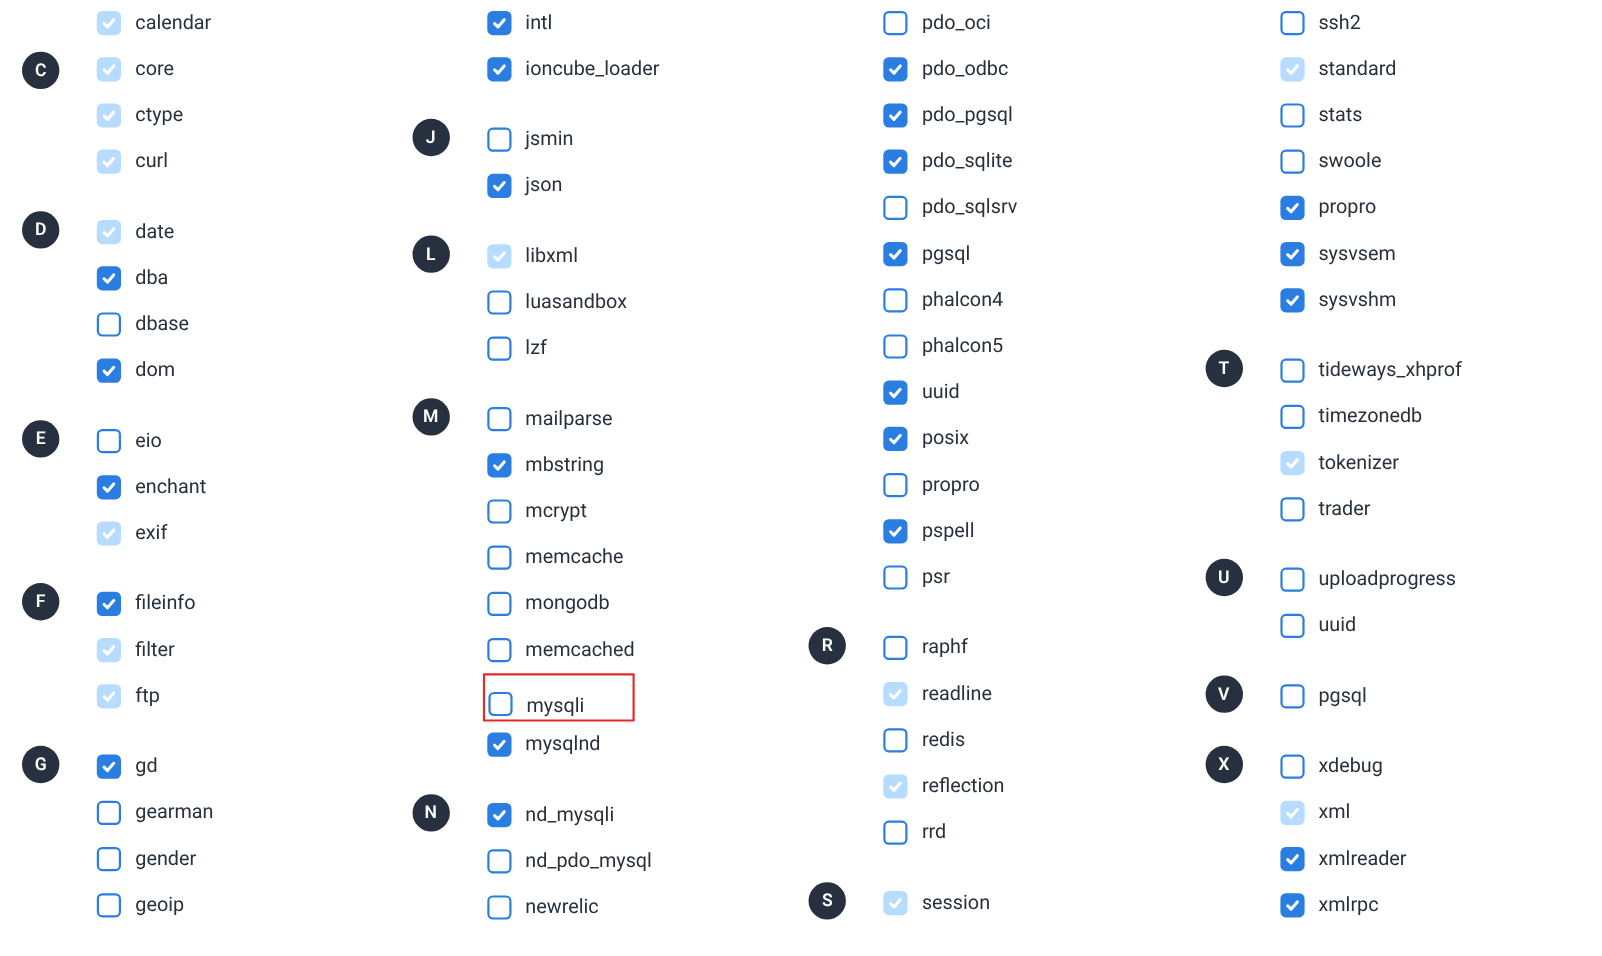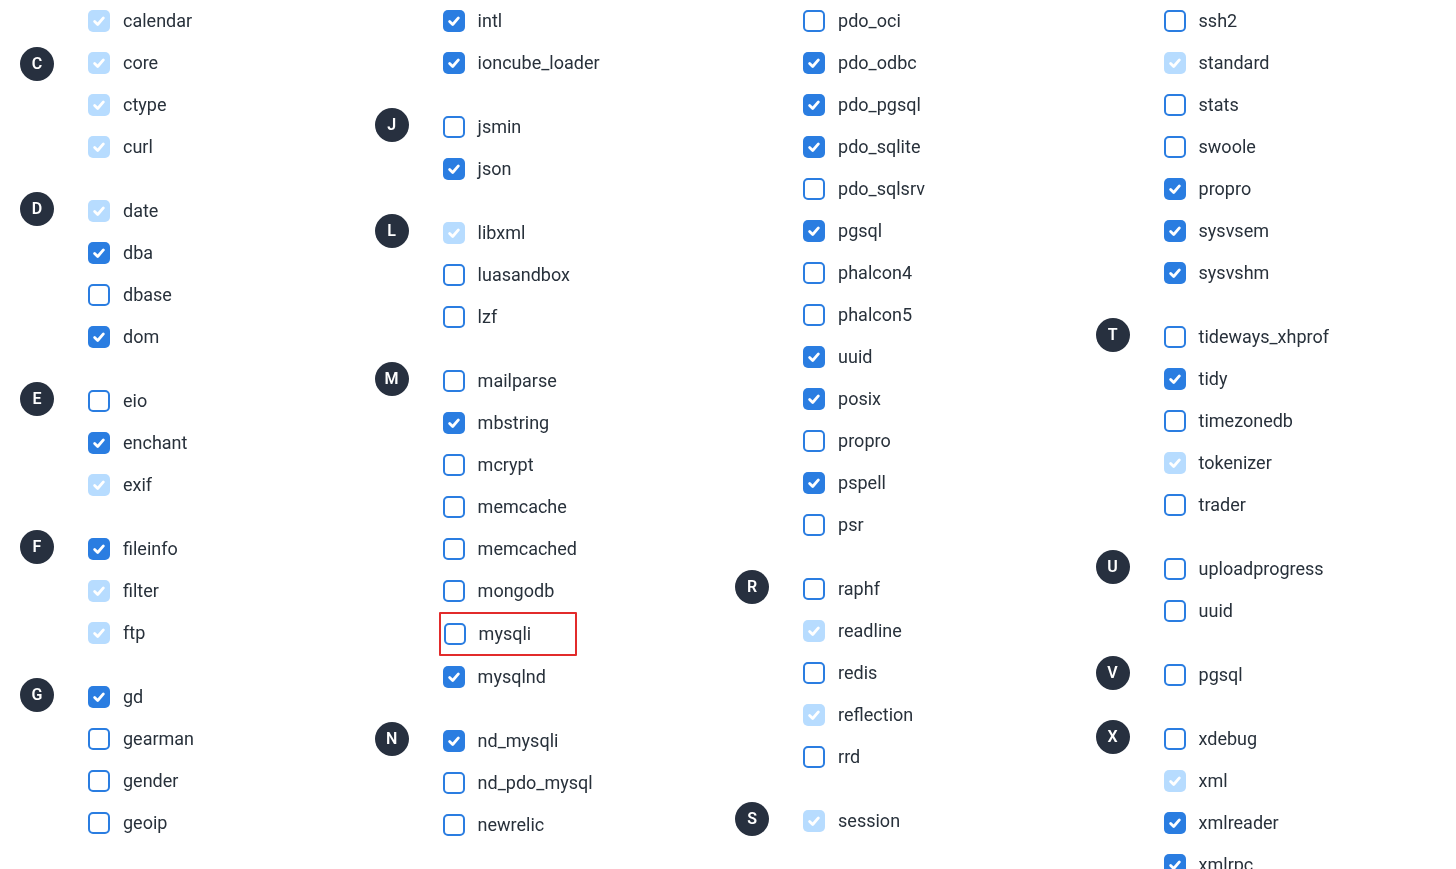--- a/index.html
+++ b/index.html
@@ -94,21 +94,21 @@
   .label {
     color: #28313b;
     font-size: 18px;
   }
   .highlight-box {
     border: 2px solid #e22b2b;
     border-radius: 1px;
     padding: 3px 18px 3px 3px;
     margin-left: -4px;
   }
-  .highlight-box .item { height: 34px; }
+  .highlight-box .item { height: 34px; align-items: flex-end; }
   .spacer-top-group { padding-top: 22px; }
 </style>
 </head>
 <body>
 
 <div class="container" id="root">
     <div class="column col-1">
       <div class="group">
         <div class="badge-wrap">
           <div style="display: flex; flex-direction: column;">
@@ -360,25 +360,25 @@
           <div class="item">
             <span class="cb cb-unchecked"></span>
             <span class="label">mcrypt</span>
           </div>
           <div class="item">
             <span class="cb cb-unchecked"></span>
             <span class="label">memcache</span>
           </div>
           <div class="item">
             <span class="cb cb-unchecked"></span>
+            <span class="label">mongodb</span>
+          </div>
+          <div class="item">
+            <span class="cb cb-unchecked"></span>
             <span class="label">memcached</span>
-          </div>
-          <div class="item">
-            <span class="cb cb-unchecked"></span>
-            <span class="label">mongodb</span>
           </div>
           <div class="highlight-box">
             <div class="item">
               <span class="cb cb-unchecked"></span>
               <span class="label">mysqli</span>
             </div>
           </div>
           <div class="item">
             <span class="cb cb-checked">
               <svg viewBox="0 0 16 16">
@@ -603,28 +603,20 @@
       <div class="group spacer-top-group">
         <div class="badge-wrap">
           <div class="badge">T</div>
         </div>
         <div class="items">
           <div class="item">
             <span class="cb cb-unchecked"></span>
             <span class="label">tideways_xhprof</span>
           </div>
           <div class="item">
-            <span class="cb cb-checked">
-              <svg viewBox="0 0 16 16">
-                <path d="M3 8.5 L6.5 12 L13 4.5"></path>
-              </svg>
-            </span>
-            <span class="label">tidy</span>
-          </div>
-          <div class="item">
             <span class="cb cb-unchecked"></span>
             <span class="label">timezonedb</span>
           </div>
           <div class="item">
             <span class="cb cb-checked-disabled">
               <svg viewBox="0 0 16 16">
                 <path d="M3 8.5 L6.5 12 L13 4.5"></path>
               </svg>
             </span>
             <span class="label">tokenizer</span>

